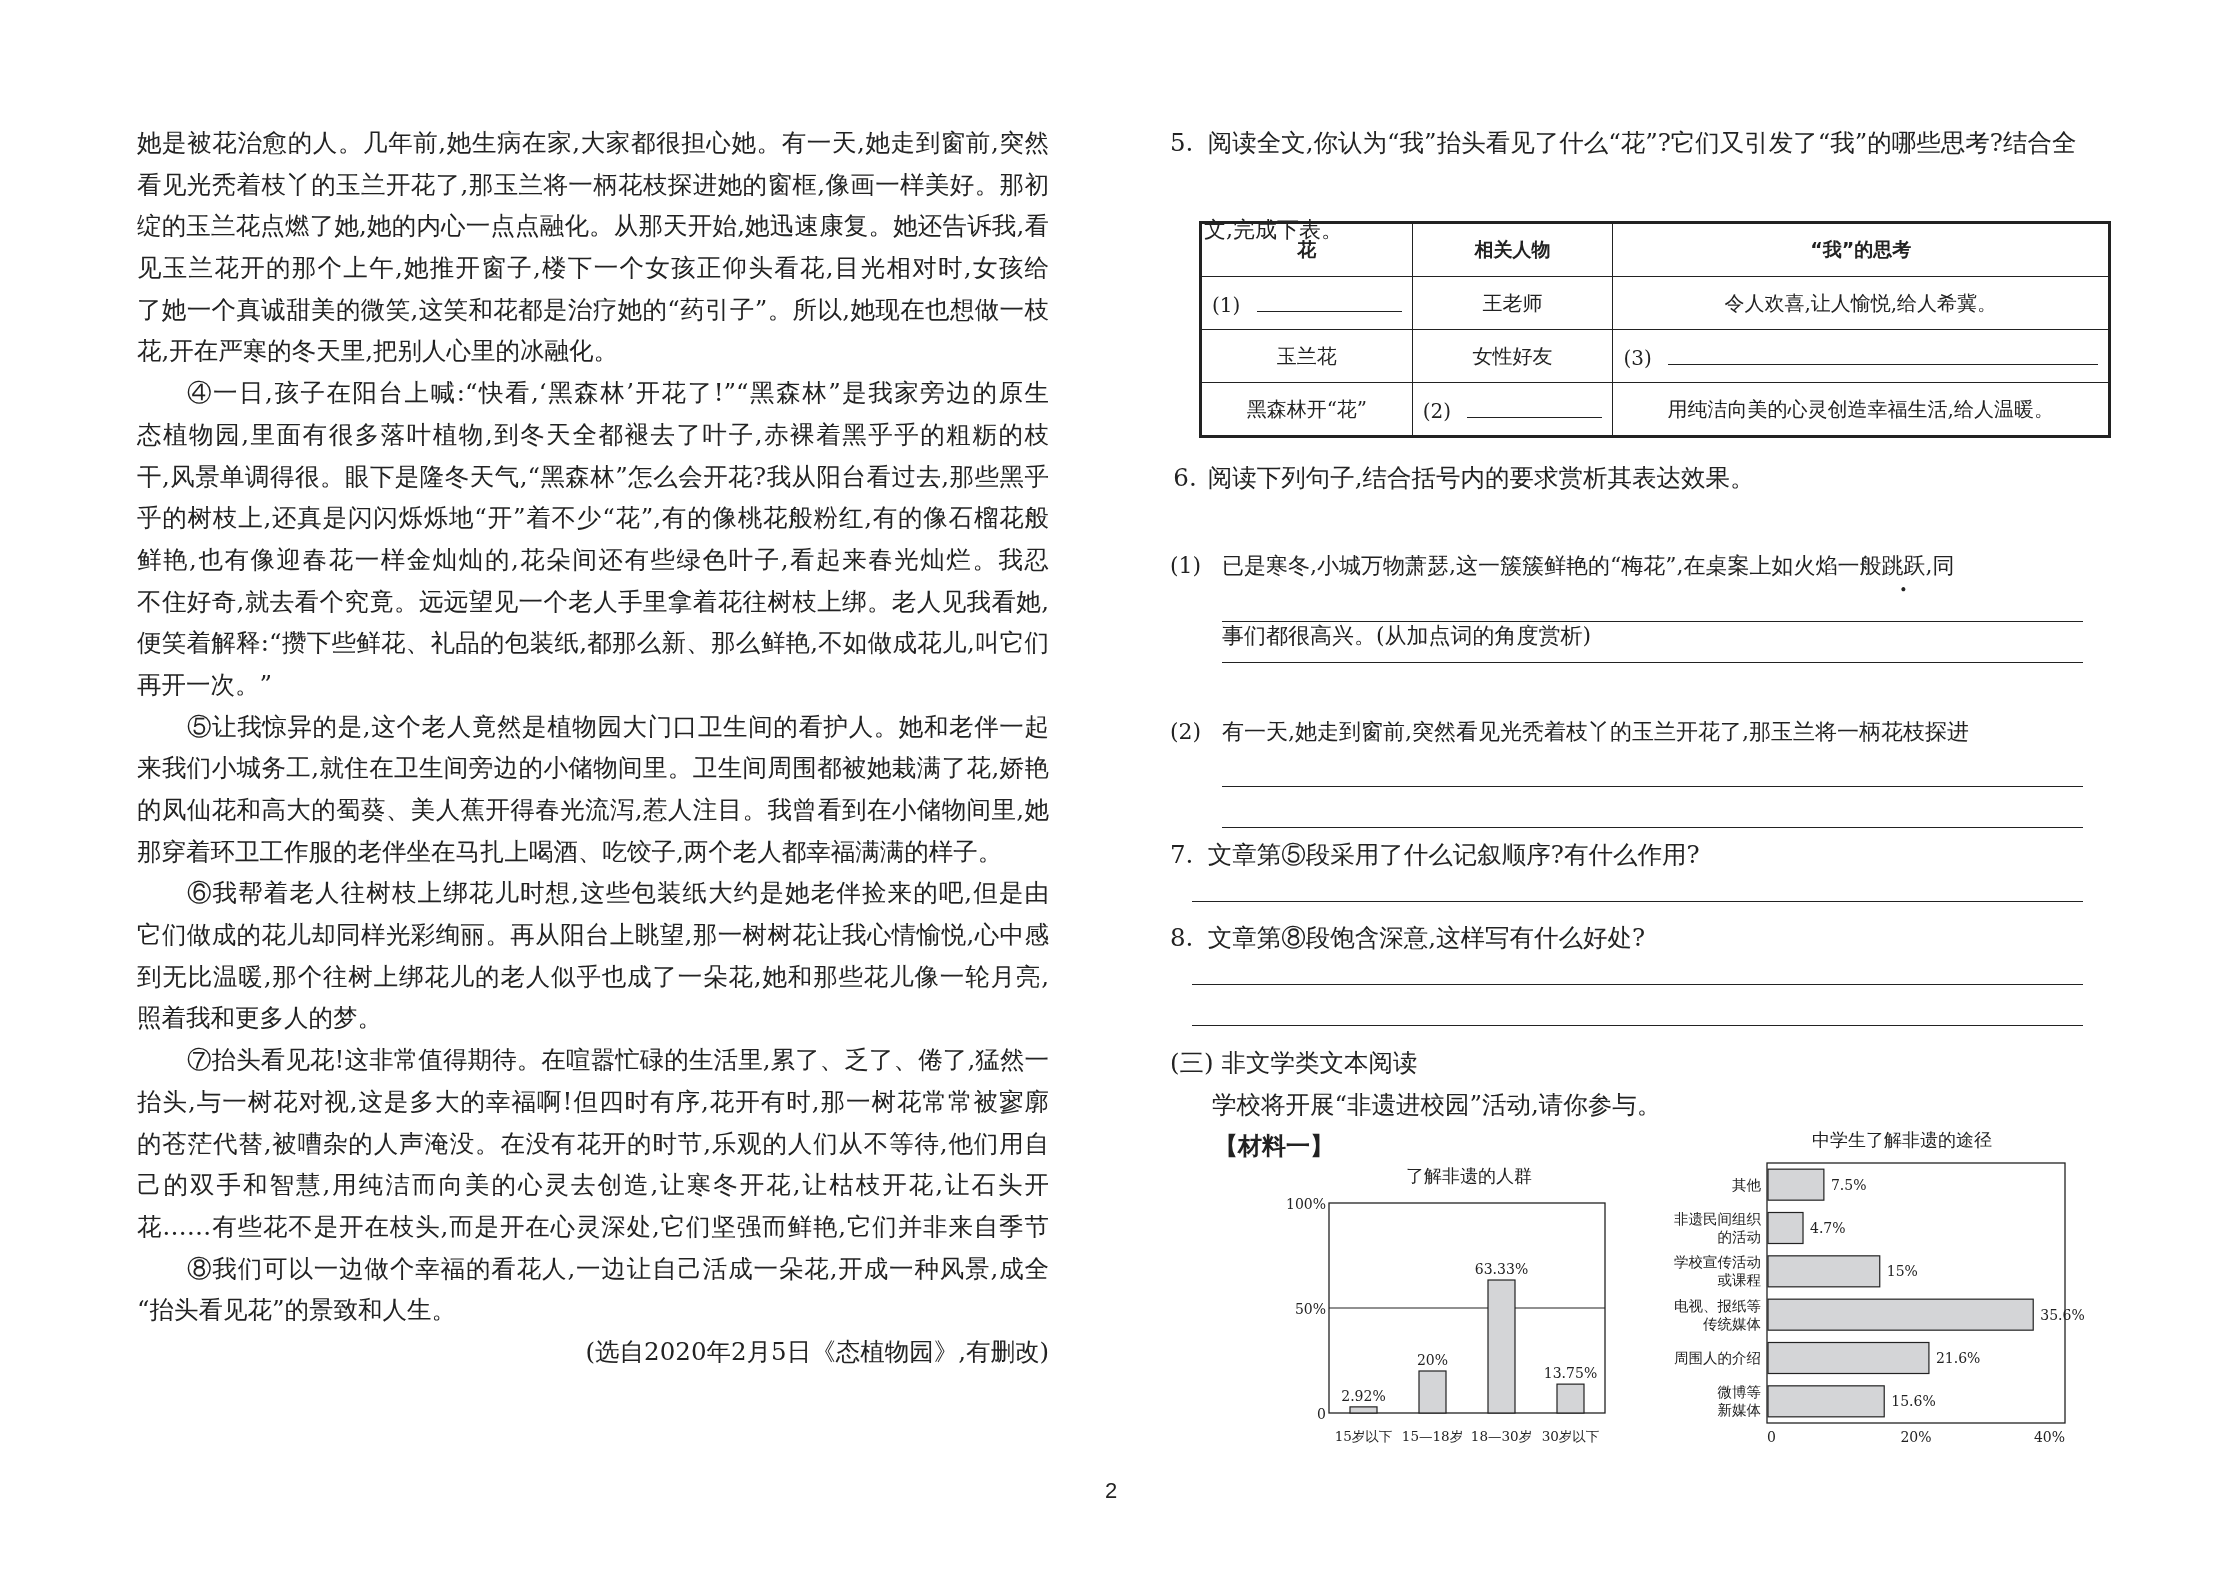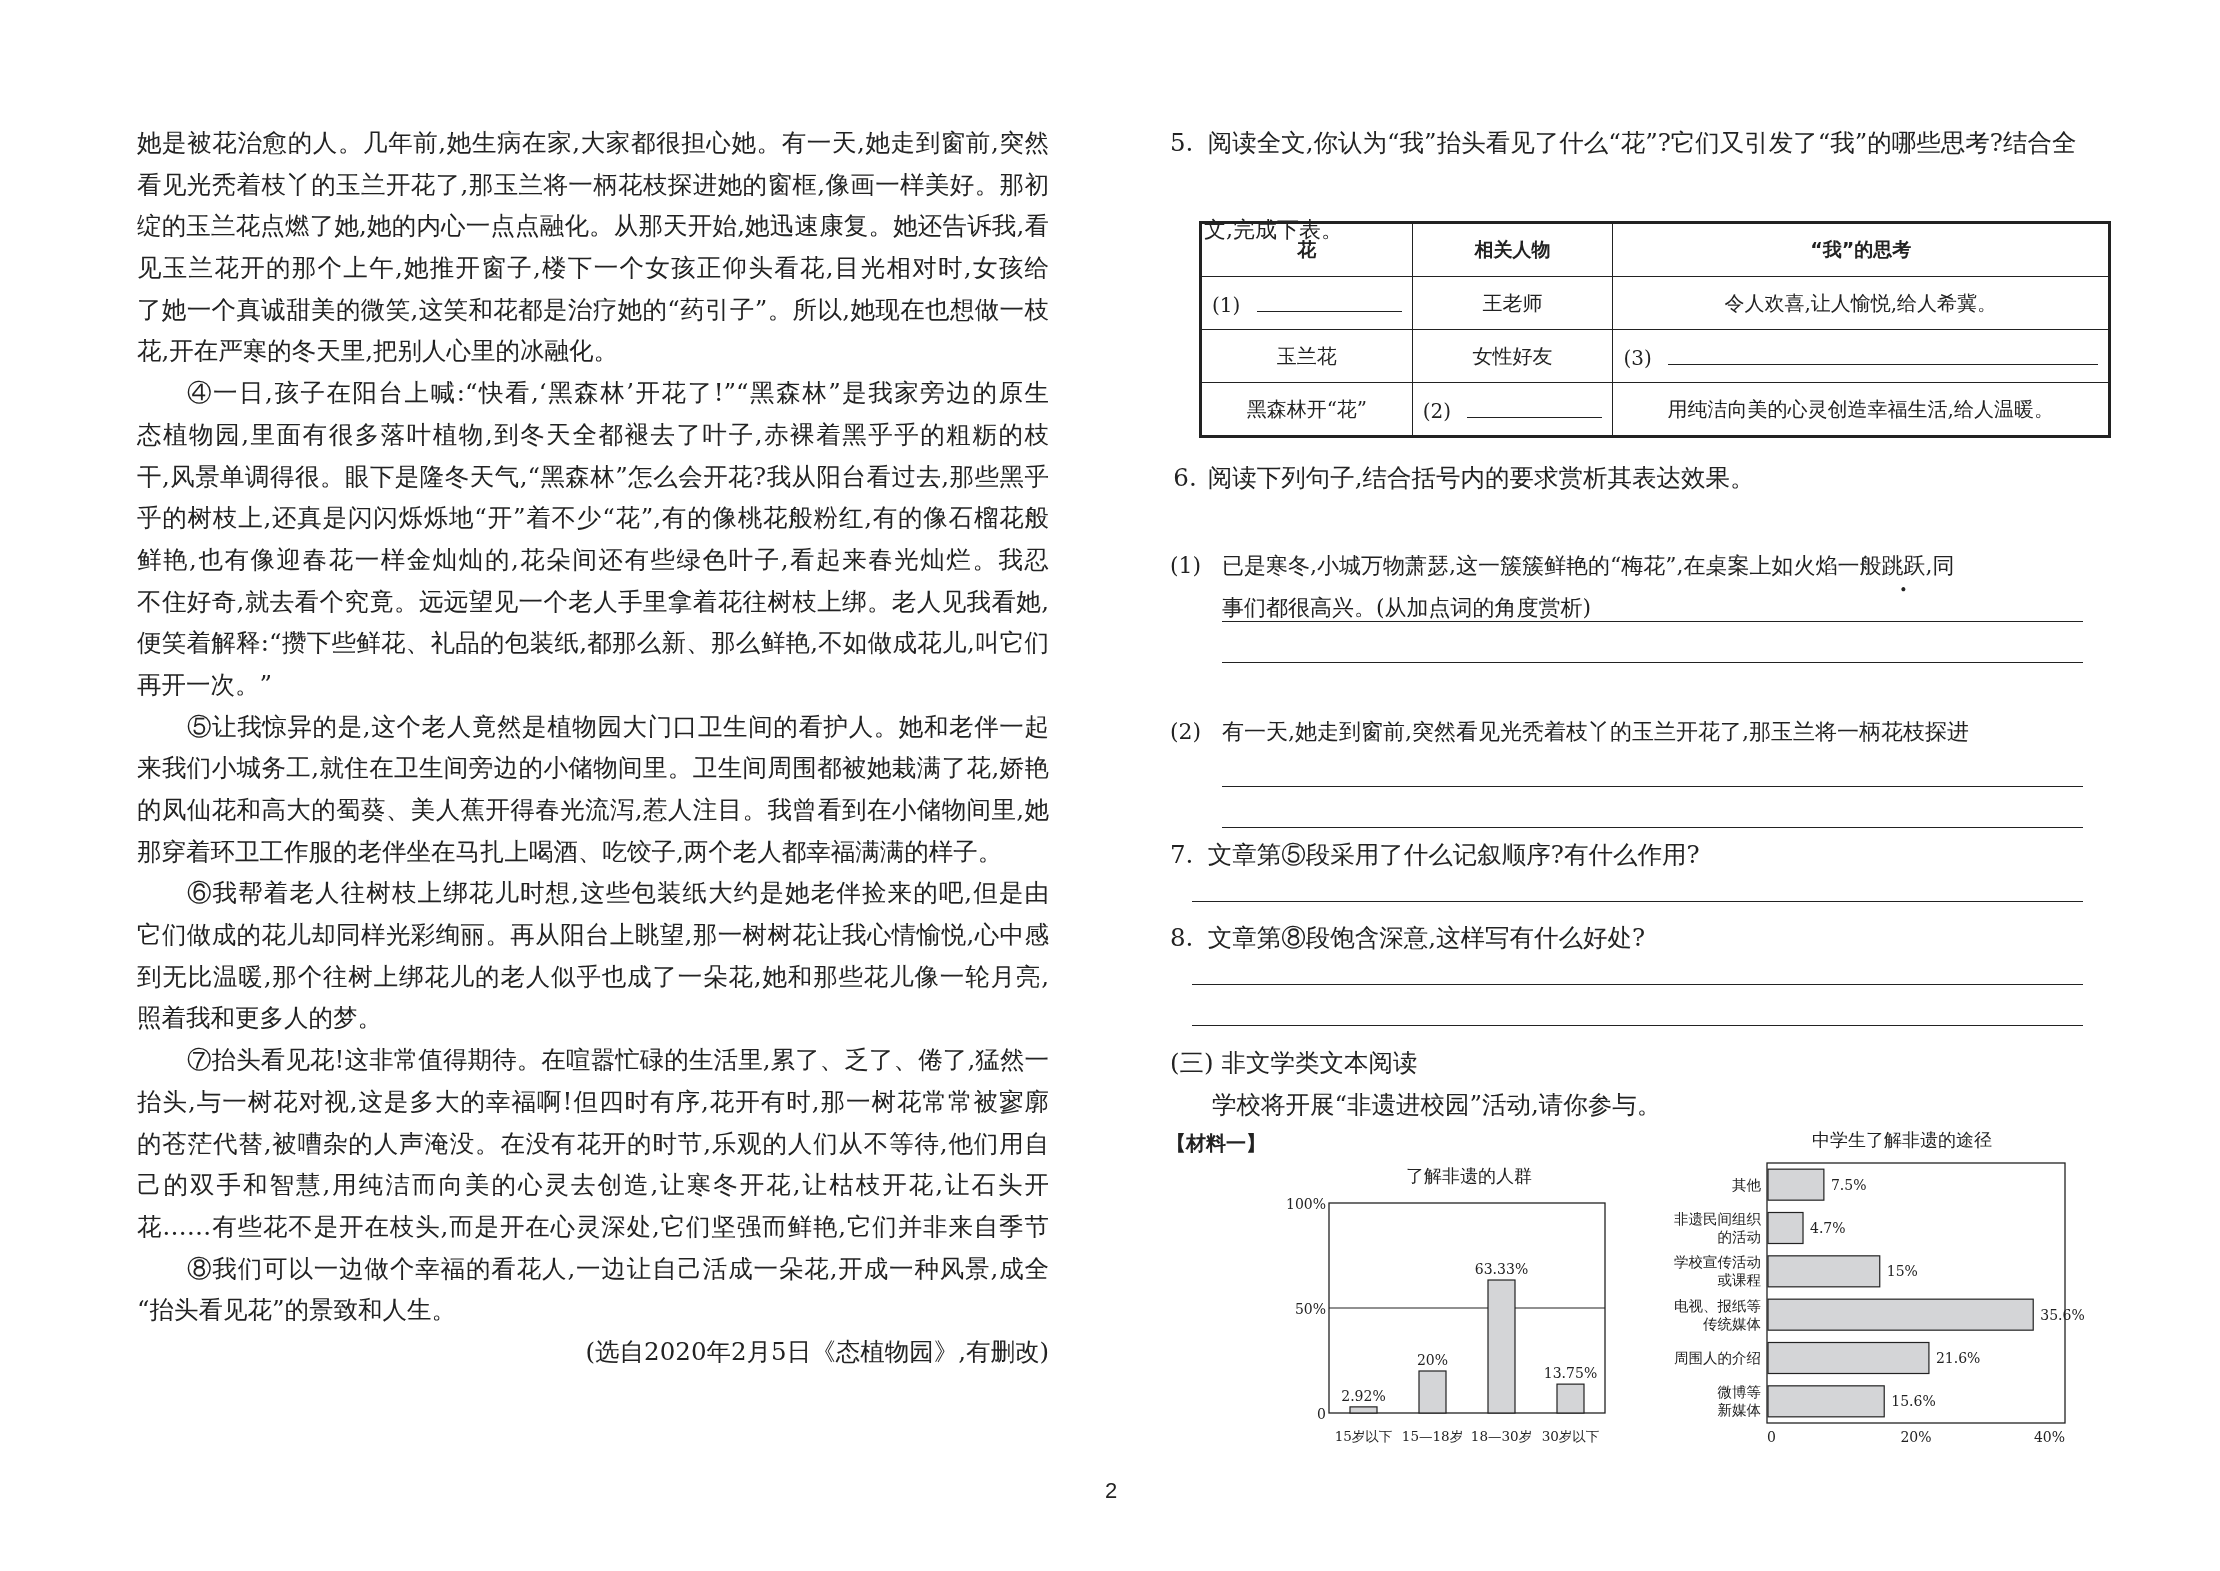--- a/index.html
+++ b/index.html
@@ -20,21 +20,21 @@
   table.flowers { position: absolute; left: 29px; top: 221px; width: 884px; border-collapse: collapse;
                   border: 3px solid #222; font-size: 20px; }
   table.flowers td, table.flowers th { border: 1.5px solid #222; height: 52px; padding: 0 10px; text-align: center;
                   font-weight: normal; white-space: nowrap; }
   table.flowers th { font-family: "DejaVu Sans", "Liberation Sans", sans-serif; font-weight: bold; font-size: 19px; }
   .blank { display: inline-block; border-bottom: 1.5px solid #222; height: 22px; vertical-align: baseline; }
   .cell-left { text-align: left !important; }
   .emph { position: relative; }
   .emph::after { content: "•"; position: absolute; left: 50%; transform: translateX(-50%); top: 20px; font-size: 14px; }
   .section-title { position: absolute; font-size: 24.5px; white-space: nowrap; }
-  .material { position: absolute; font-family: "DejaVu Sans", "Liberation Sans", sans-serif; font-weight: bold; font-size: 20px; white-space: nowrap; }
+  .material { position: absolute; font-family: "DejaVu Sans", "Liberation Sans", sans-serif; font-weight: bold; font-size: 24px; white-space: nowrap; margin-left: 48px; }
   svg text { font-family: "DejaVu Serif", "Liberation Serif", serif; fill: #222; }
   #page-number { position: absolute; left: 1105px; top: 1478px; font-family: "Liberation Sans", sans-serif; font-size: 22px; color: #222; }
 </style>
 </head>
 <body>
 
 <div id="left" class="col">
     <div class="line">她是被花治愈的人。几年前,她生病在家,大家都很担心她。有一天,她走到窗前,突然</div>
     <div class="line">看见光秃着枝丫的玉兰开花了,那玉兰将一柄花枝探进她的窗框,像画一样美好。那初</div>
     <div class="line">绽的玉兰花点燃了她,她的内心一点点融化。从那天开始,她迅速康复。她还告诉我,看</div>
@@ -114,21 +114,21 @@
   </tbody>
     </table>
 
   <div class="q" style="top:461px;text-align:center;">
     <span class="num">6.</span>
     <span>阅读下列句子,结合括号内的要求赏析其表达效果。</span>
   </div>
   <div class="q-sub" style="top:504px; left:0;">
     <span style="display:inline-block; width:52px;">(1)</span><span>已是寒冬,小城万物萧瑟,这一簇簇鲜艳的“梅花”,在桌案上如火焰一般</span><span class="emph">跳跃</span><span>,同</span>
   </div>
-  <div class="q-sub" style="top:546px; left:52px;">事们都很高兴。(从加点词的角度赏析)</div>
+  <div class="q-sub" style="top:574px; left:52px;">事们都很高兴。(从加点词的角度赏析)</div>
   <div class="answer-line" style="top:621px; left:52px; width:861px;"></div>
   <div class="answer-line" style="top:662px; left:52px; width:861px;"></div>
 
   <div class="q-sub" style="top:670px; left:0;">
     <span style="display:inline-block; width:52px;">(2)</span><span>有一天,她走到窗前,突然看见光秃着枝丫的玉兰开花了,那玉兰将一柄花枝探进</span>
   </div>
   <div class="answer-line" style="top:786px; left:52px; width:861px;"></div>
   <div class="answer-line" style="top:827px; left:52px; width:861px;"></div>
 
   <div class="q" style="top:838px;">

